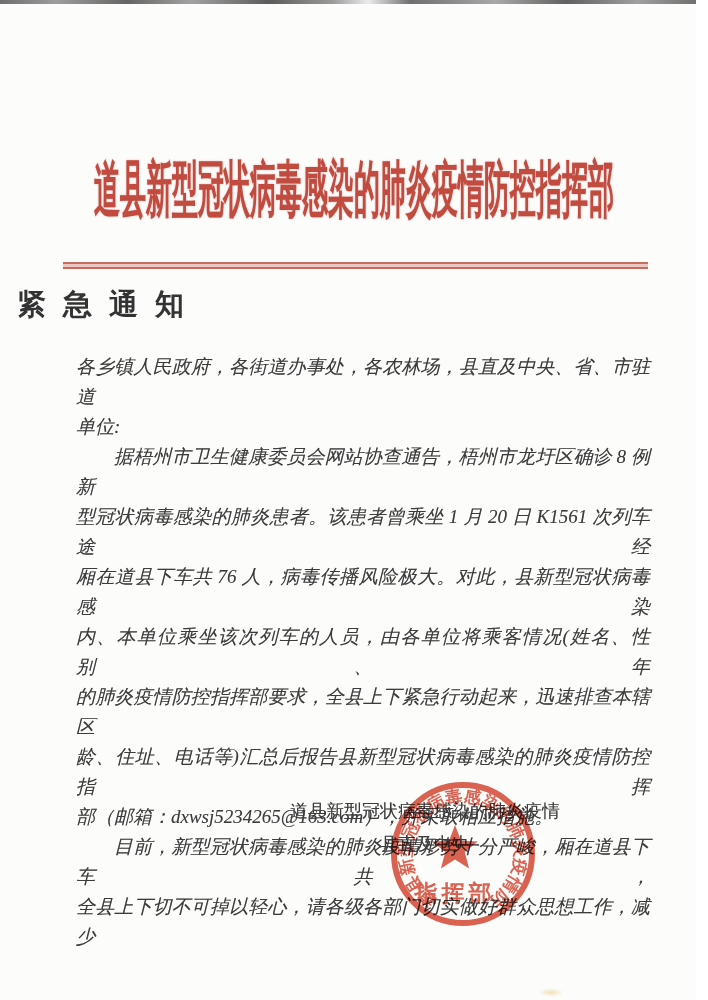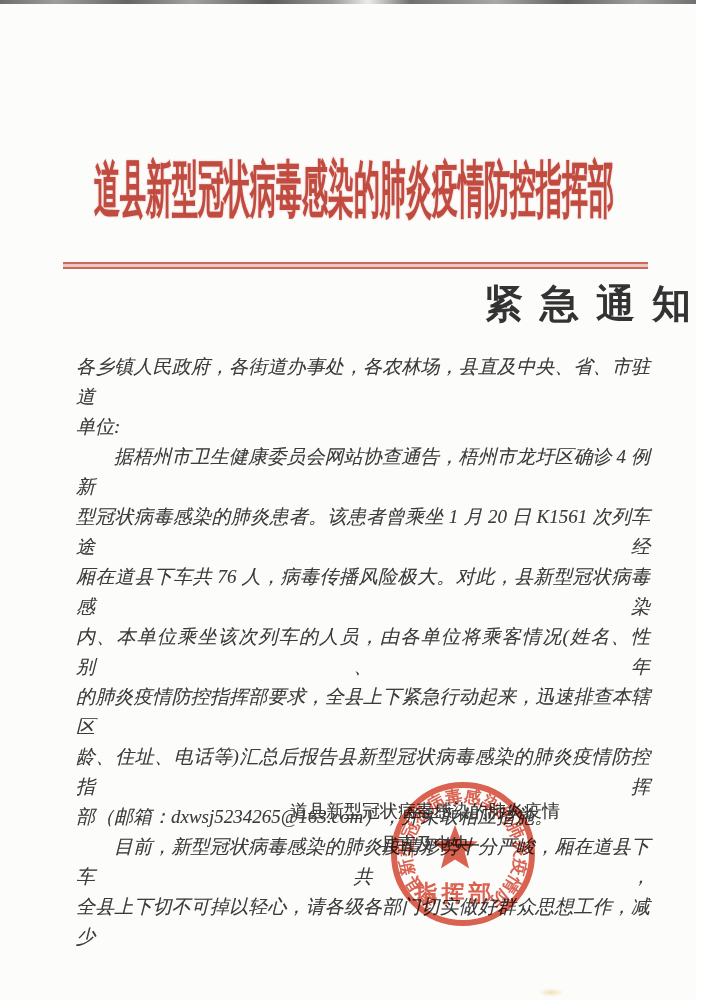--- a/index.html
+++ b/index.html
@@ -30,22 +30,22 @@
     text-shadow:0 0 1px rgba(194,75,64,.55);
   }
   .red-rule{
     position:absolute;left:63px;top:262px;width:585px;height:3px;
     background:#ecc6c0;
     border-top:2px solid #c96a5e;
     border-bottom:2px solid #c96a5e;
   }
   .doc-title{
     position:absolute;left:0;top:288px;width:708px;
-    text-align:right;
-    font-size:39px;font-weight:bold;color:#333;
+    text-align:left;
+    font-size:29px;font-weight:bold;color:#333;
     letter-spacing:17px;
     text-indent:17px;
     line-height:32px;
   }
   .body-text{
     position:absolute;left:76px;top:352px;width:574px;
     font-size:19px;color:#3c3c3c;
     text-shadow:0 0 .6px rgba(60,60,60,.35);
   }
   .bline{
@@ -87,21 +87,21 @@
     <span class="org">道县新型冠状病毒感染的肺炎疫情防控指挥部</span>
   </div>
 
   <div class="red-rule"></div>
 
   <div class="doc-title">紧急通知</div>
 
   <div class="body-text">
       <div class="bline fill">各乡镇人民政府，各街道办事处，各农林场，县直及中央、省、市驻道</div>
       <div class="bline">单位:</div>
-      <div class="bline indent fill">据梧州市卫生健康委员会网站协查通告，梧州市龙圩区确诊 4 例新</div>
+      <div class="bline indent fill">据梧州市卫生健康委员会网站协查通告，梧州市龙圩区确诊 8 例新</div>
       <div class="bline fill">型冠状病毒感染的肺炎患者。该患者曾乘坐 1 月 20 日 K1561 次列车途经</div>
       <div class="bline fill">厢在道县下车共 76 人，病毒传播风险极大。对此，县新型冠状病毒感染</div>
       <div class="bline fill">内、本单位乘坐该次列车的人员，由各单位将乘客情况(姓名、性别、年</div>
       <div class="bline fill">的肺炎疫情防控指挥部要求，全县上下紧急行动起来，迅速排查本辖区</div>
       <div class="bline fill">龄、住址、电话等)汇总后报告县新型冠状病毒感染的肺炎疫情防控指挥</div>
       <div class="bline">部（邮箱：dxwsj5234265@163.com），并采取相应措施。</div>
       <div class="bline indent fill">目前，新型冠状病毒感染的肺炎疫情形势十分严峻，厢在道县下车共，</div>
       <div class="bline fill">全县上下切不可掉以轻心，请各级各部门切实做好群众思想工作，减少</div>
     </div>
 

